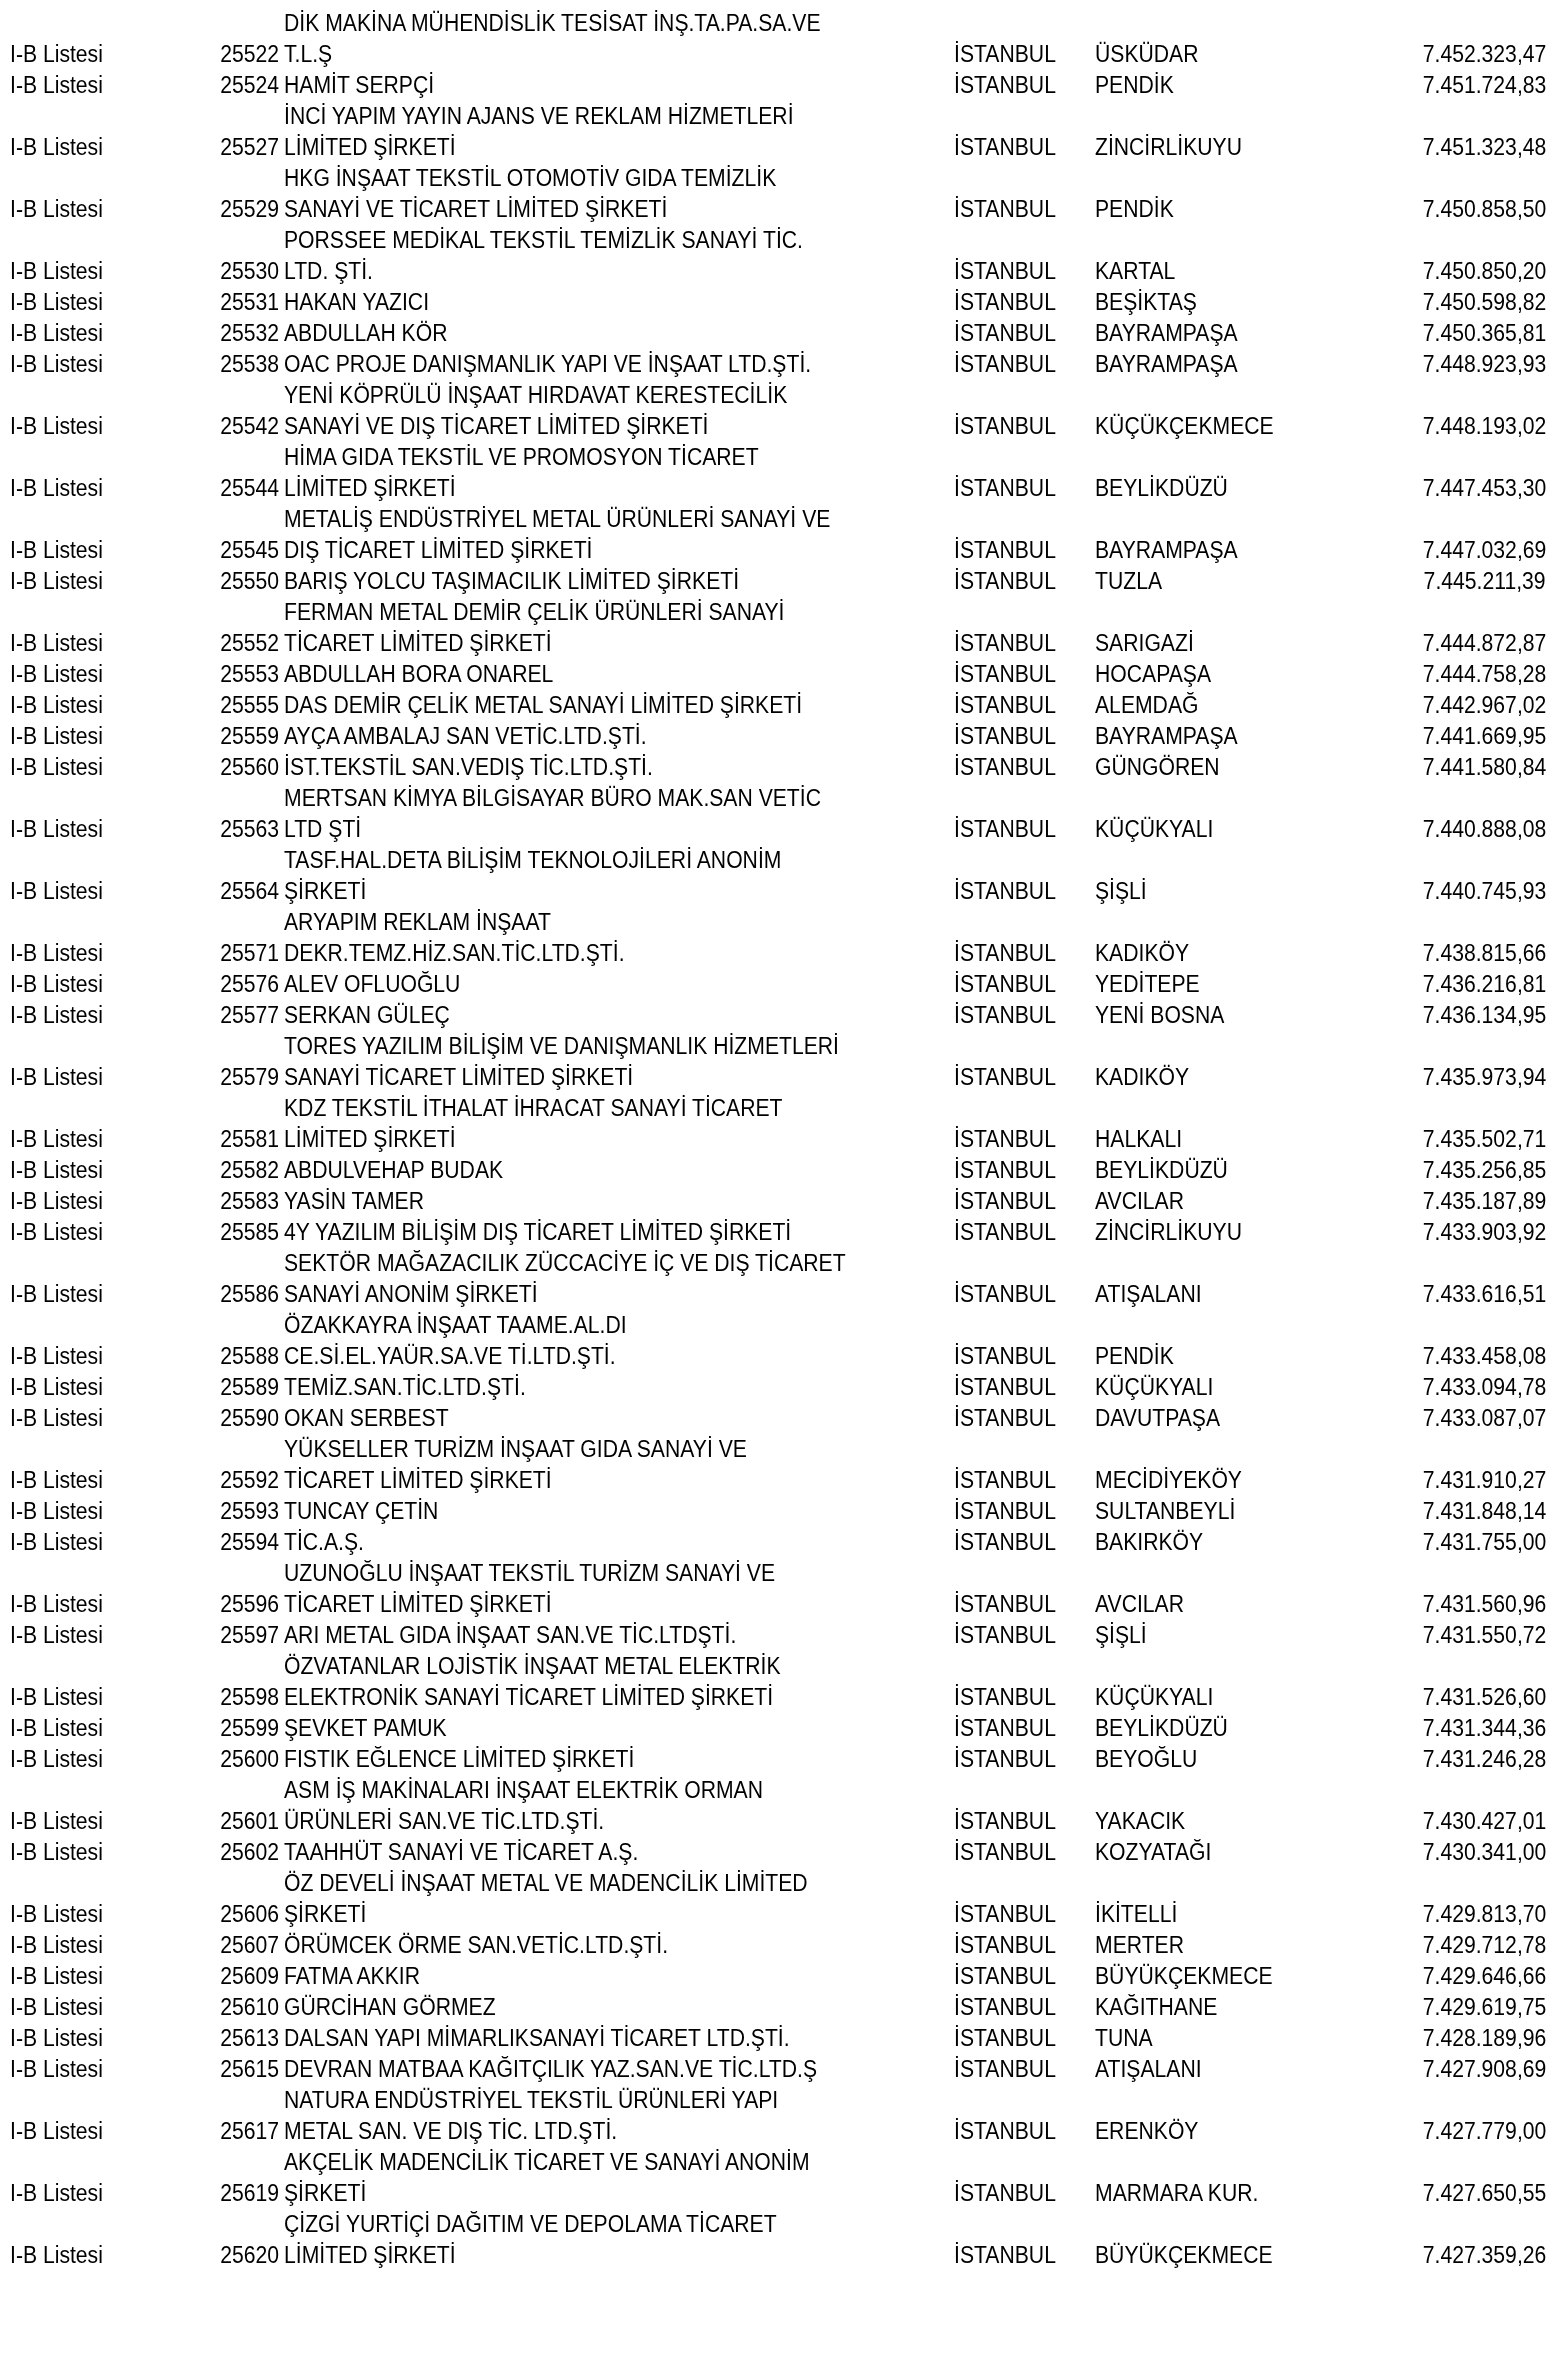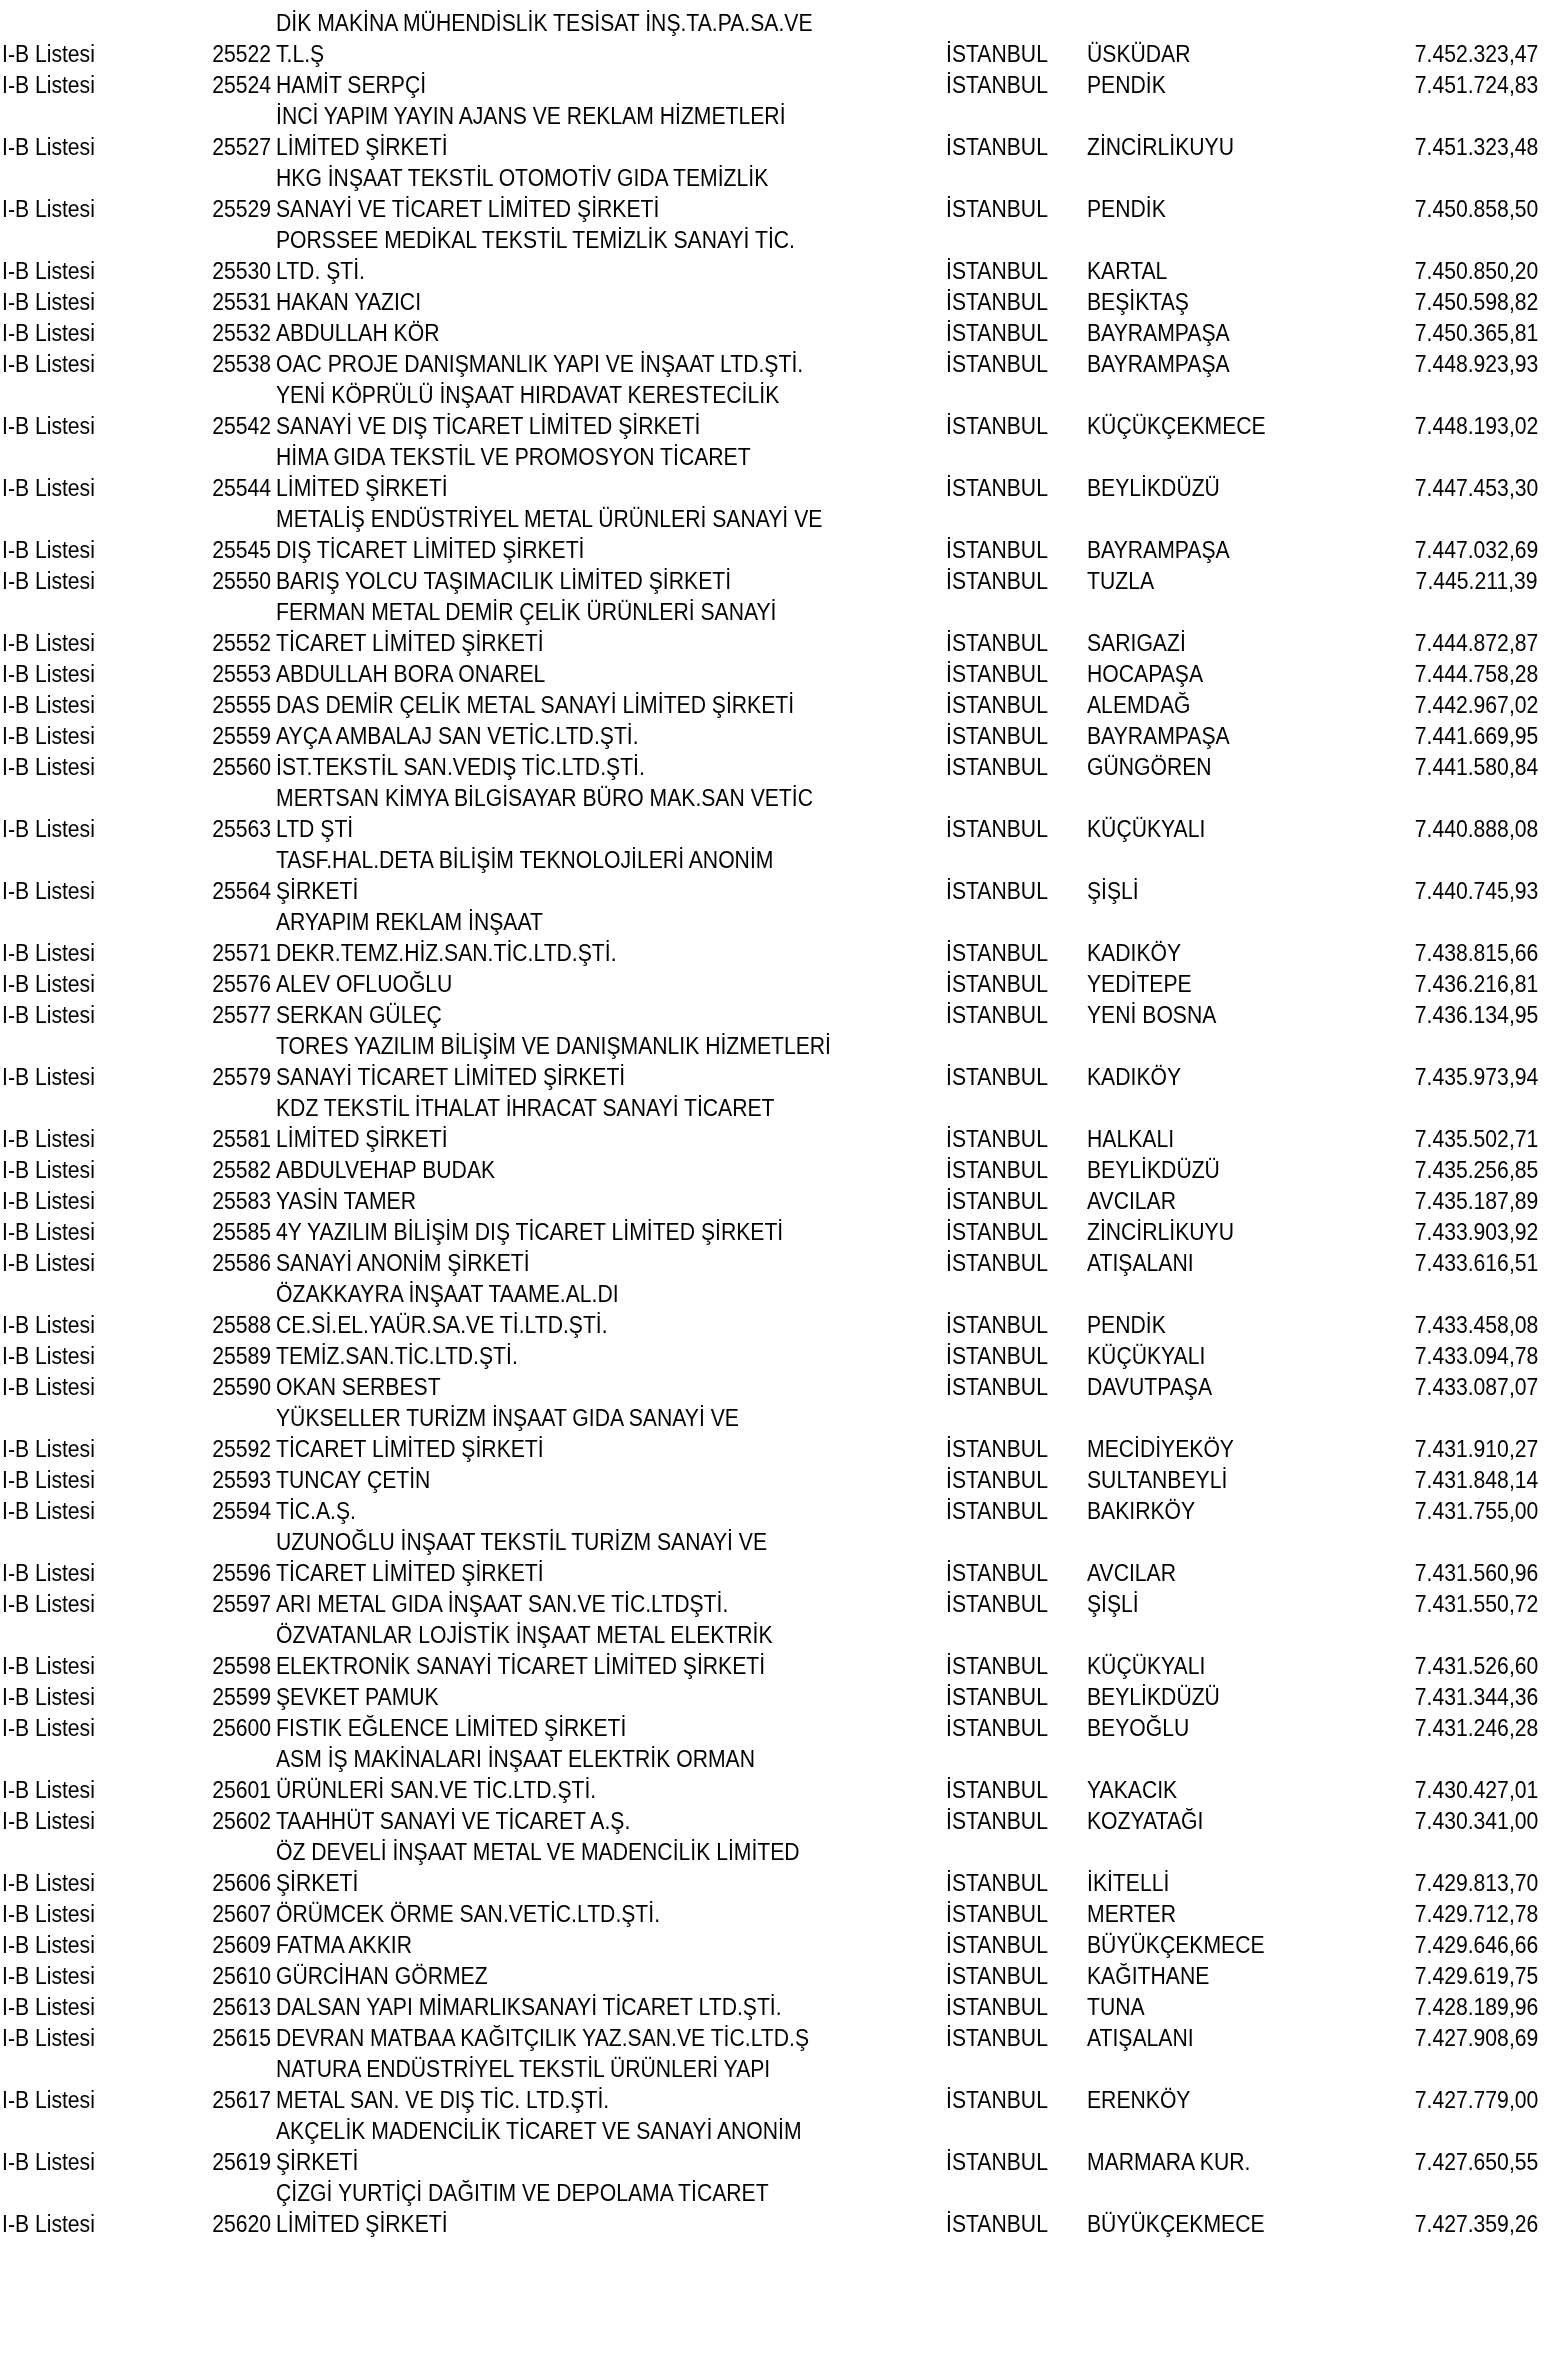--- a/index.html
+++ b/index.html
@@ -1,19 +1,19 @@
 <!DOCTYPE html>
 <html style="font-size:12.3px"><head>
 <meta charset="utf-8">
 <style>
   html, body { margin:0; padding:0; background:#ffffff; }
   body { width:1565px; height:2354px; overflow:hidden; position:relative;
          font-family:"Liberation Sans", sans-serif; color:#000; }
   #sheet { position:absolute; left:0; top:7.7px; width:1565px; }
-  .rec { position:relative; width:1544px; }
+  .rec { position:relative; width:1544px;padding-left:8px; }
   .line { position:relative; height:31px; line-height:31px; font-size:23px; white-space:nowrap; }
   .cell { position:absolute; top:0; display:inline-block; transform-origin:left center; transform:scaleX(0.92); }
   .c-list { left:1.5px; }
   .c-no   { left:196px; width:75px; text-align:right; transform-origin:right center; }
   .c-name { left:276px; }
   .c-city { left:946px; }
   .c-dist { left:1087px; }
   .c-val  { right:6.2px; text-align:right; transform-origin:right center; }
 </style>
 </head>
@@ -324,20 +324,23 @@
         <span class="cell c-list">I-B Listesi</span>
         <span class="cell c-no">25585</span>
         <span class="cell c-name">4Y YAZILIM BİLİŞİM DIŞ TİCARET LİMİTED ŞİRKETİ</span>
         <span class="cell c-city">İSTANBUL</span>
         <span class="cell c-dist">ZİNCİRLİKUYU</span>
         <span class="cell c-val">7.433.903,92</span>
       </div>
     </div>
     <div class="rec">
       <div class="line">
+        <span class="cell c-name">SEKTÖR MAĞAZACILIK ZÜCCACİYE İÇ VE DIŞ TİCARET</span>
+      </div>
+      <div class="line">
         <span class="cell c-list">I-B Listesi</span>
         <span class="cell c-no">25586</span>
         <span class="cell c-name">SANAYİ ANONİM ŞİRKETİ</span>
         <span class="cell c-city">İSTANBUL</span>
         <span class="cell c-dist">ATIŞALANI</span>
         <span class="cell c-val">7.433.616,51</span>
       </div>
     </div>
     <div class="rec">
       <div class="line">

